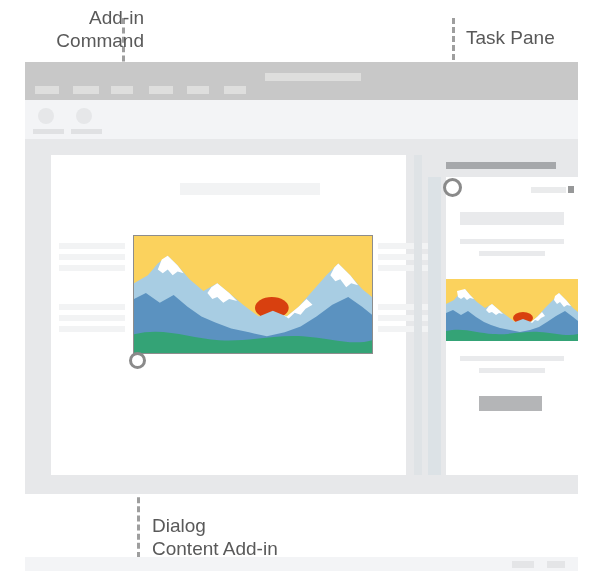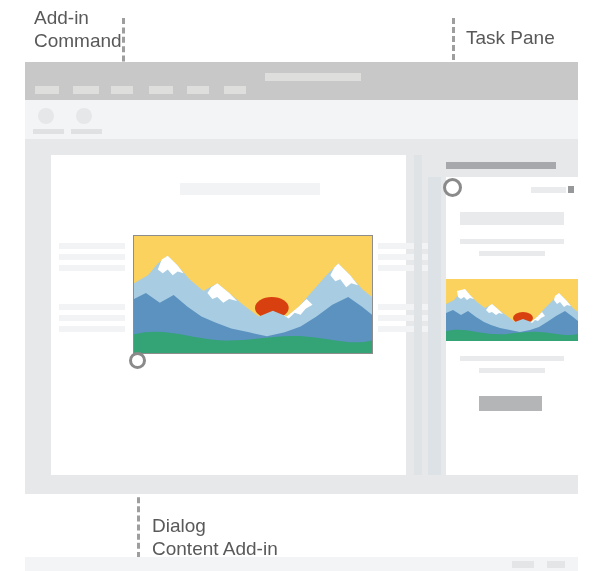--- a/index.html
+++ b/index.html
@@ -14,21 +14,21 @@
 
   
   .callout-label{
     position:absolute;
     color:#595959;
     font-size:19px;
     line-height:23px;
     white-space:pre-line;
     font-family:"Liberation Sans","DejaVu Sans",sans-serif;
   }
-  #label-addin-command{left:34px;top:6px;text-align:left;width:110px;}
+  #label-addin-command{left:34px;top:6px;text-align:right;width:110px;}
   #label-task-pane{left:466px;top:26px;}
   #label-dialog{left:152px;top:514px;white-space:pre-line;}
 
   
   .leader{
     position:absolute;
     width:0;
     border-left:3px dashed #9e9e9e;
   }
   #leader-addin{left:122px;top:18px;height:100px;}

